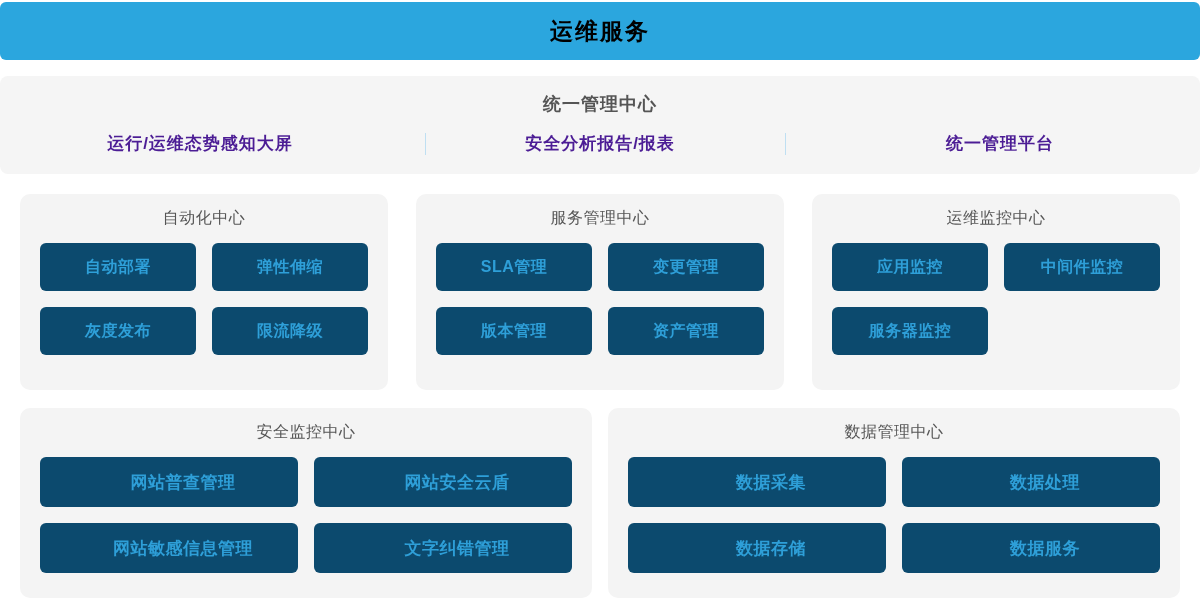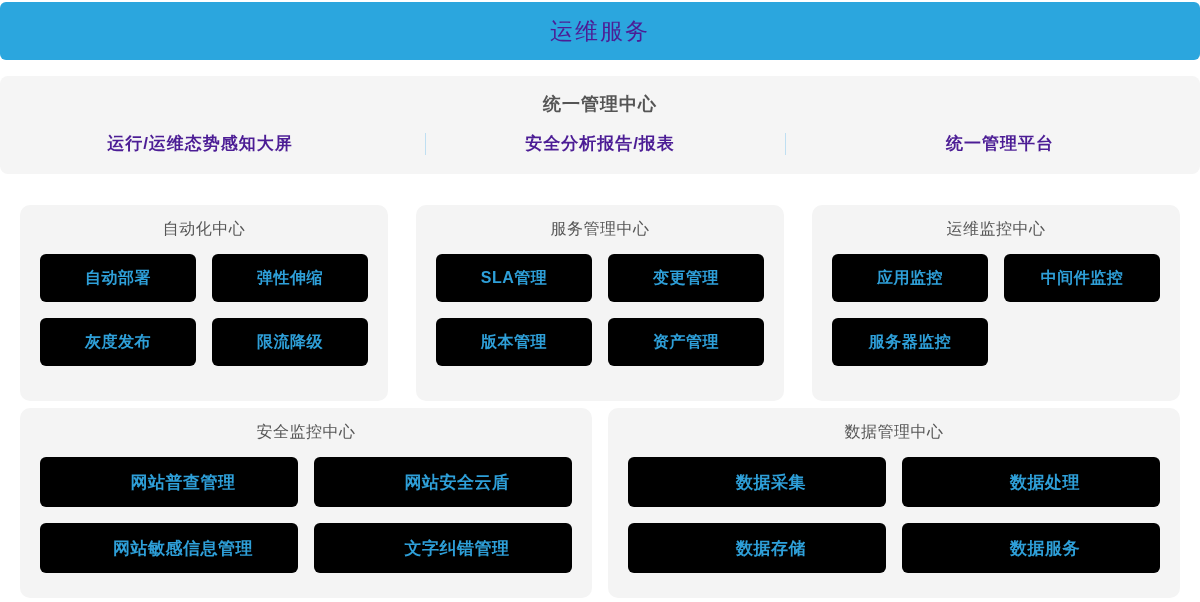--- a/index.html
+++ b/index.html
@@ -28,23 +28,23 @@
     top: 2px;
     width: 1200px;
     height: 58px;
     background: #2ba6de;
     border-radius: 6px;
     display: flex;
     align-items: center;
     justify-content: center;
   }
   .banner-title {
-    color: #4c1d95;
+    color: #000000;
     font-size: 23px;
-    font-weight: normal;
+    font-weight: bold;
     letter-spacing: 2px;
   }
 
   
   .mgmt-band {
     position: absolute;
     left: 0;
     top: 76px;
     width: 1200px;
     height: 98px;
@@ -88,21 +88,21 @@
   .mgmt-divider.d1 { left: 425px; }
   .mgmt-divider.d2 { left: 785px; }
 
   
   .row {
     position: absolute;
     display: flex;
   }
   .row-mid {
     left: 20px;
-    top: 205px;
+    top: 194px;
     width: 1160px;
     height: 196px;
     gap: 28px;
   }
   .row-bot {
     left: 20px;
     top: 408px;
     width: 1160px;
     height: 190px;
     gap: 16px;
@@ -127,21 +127,21 @@
     margin-bottom: 14px;
     letter-spacing: 0.5px;
   }
   .tile-grid {
     display: grid;
     grid-template-columns: 1fr 1fr;
     gap: 16px;
     width: 100%;
   }
   .tile {
-    background: #000000;
+    background: #0c4a6e;
     border-radius: 6px;
     height: 48px;
     display: flex;
     align-items: center;
     justify-content: center;
     color: #2e9fd8;
     font-size: 16px;
     font-weight: bold;
     letter-spacing: 0.5px;
     user-select: none;

